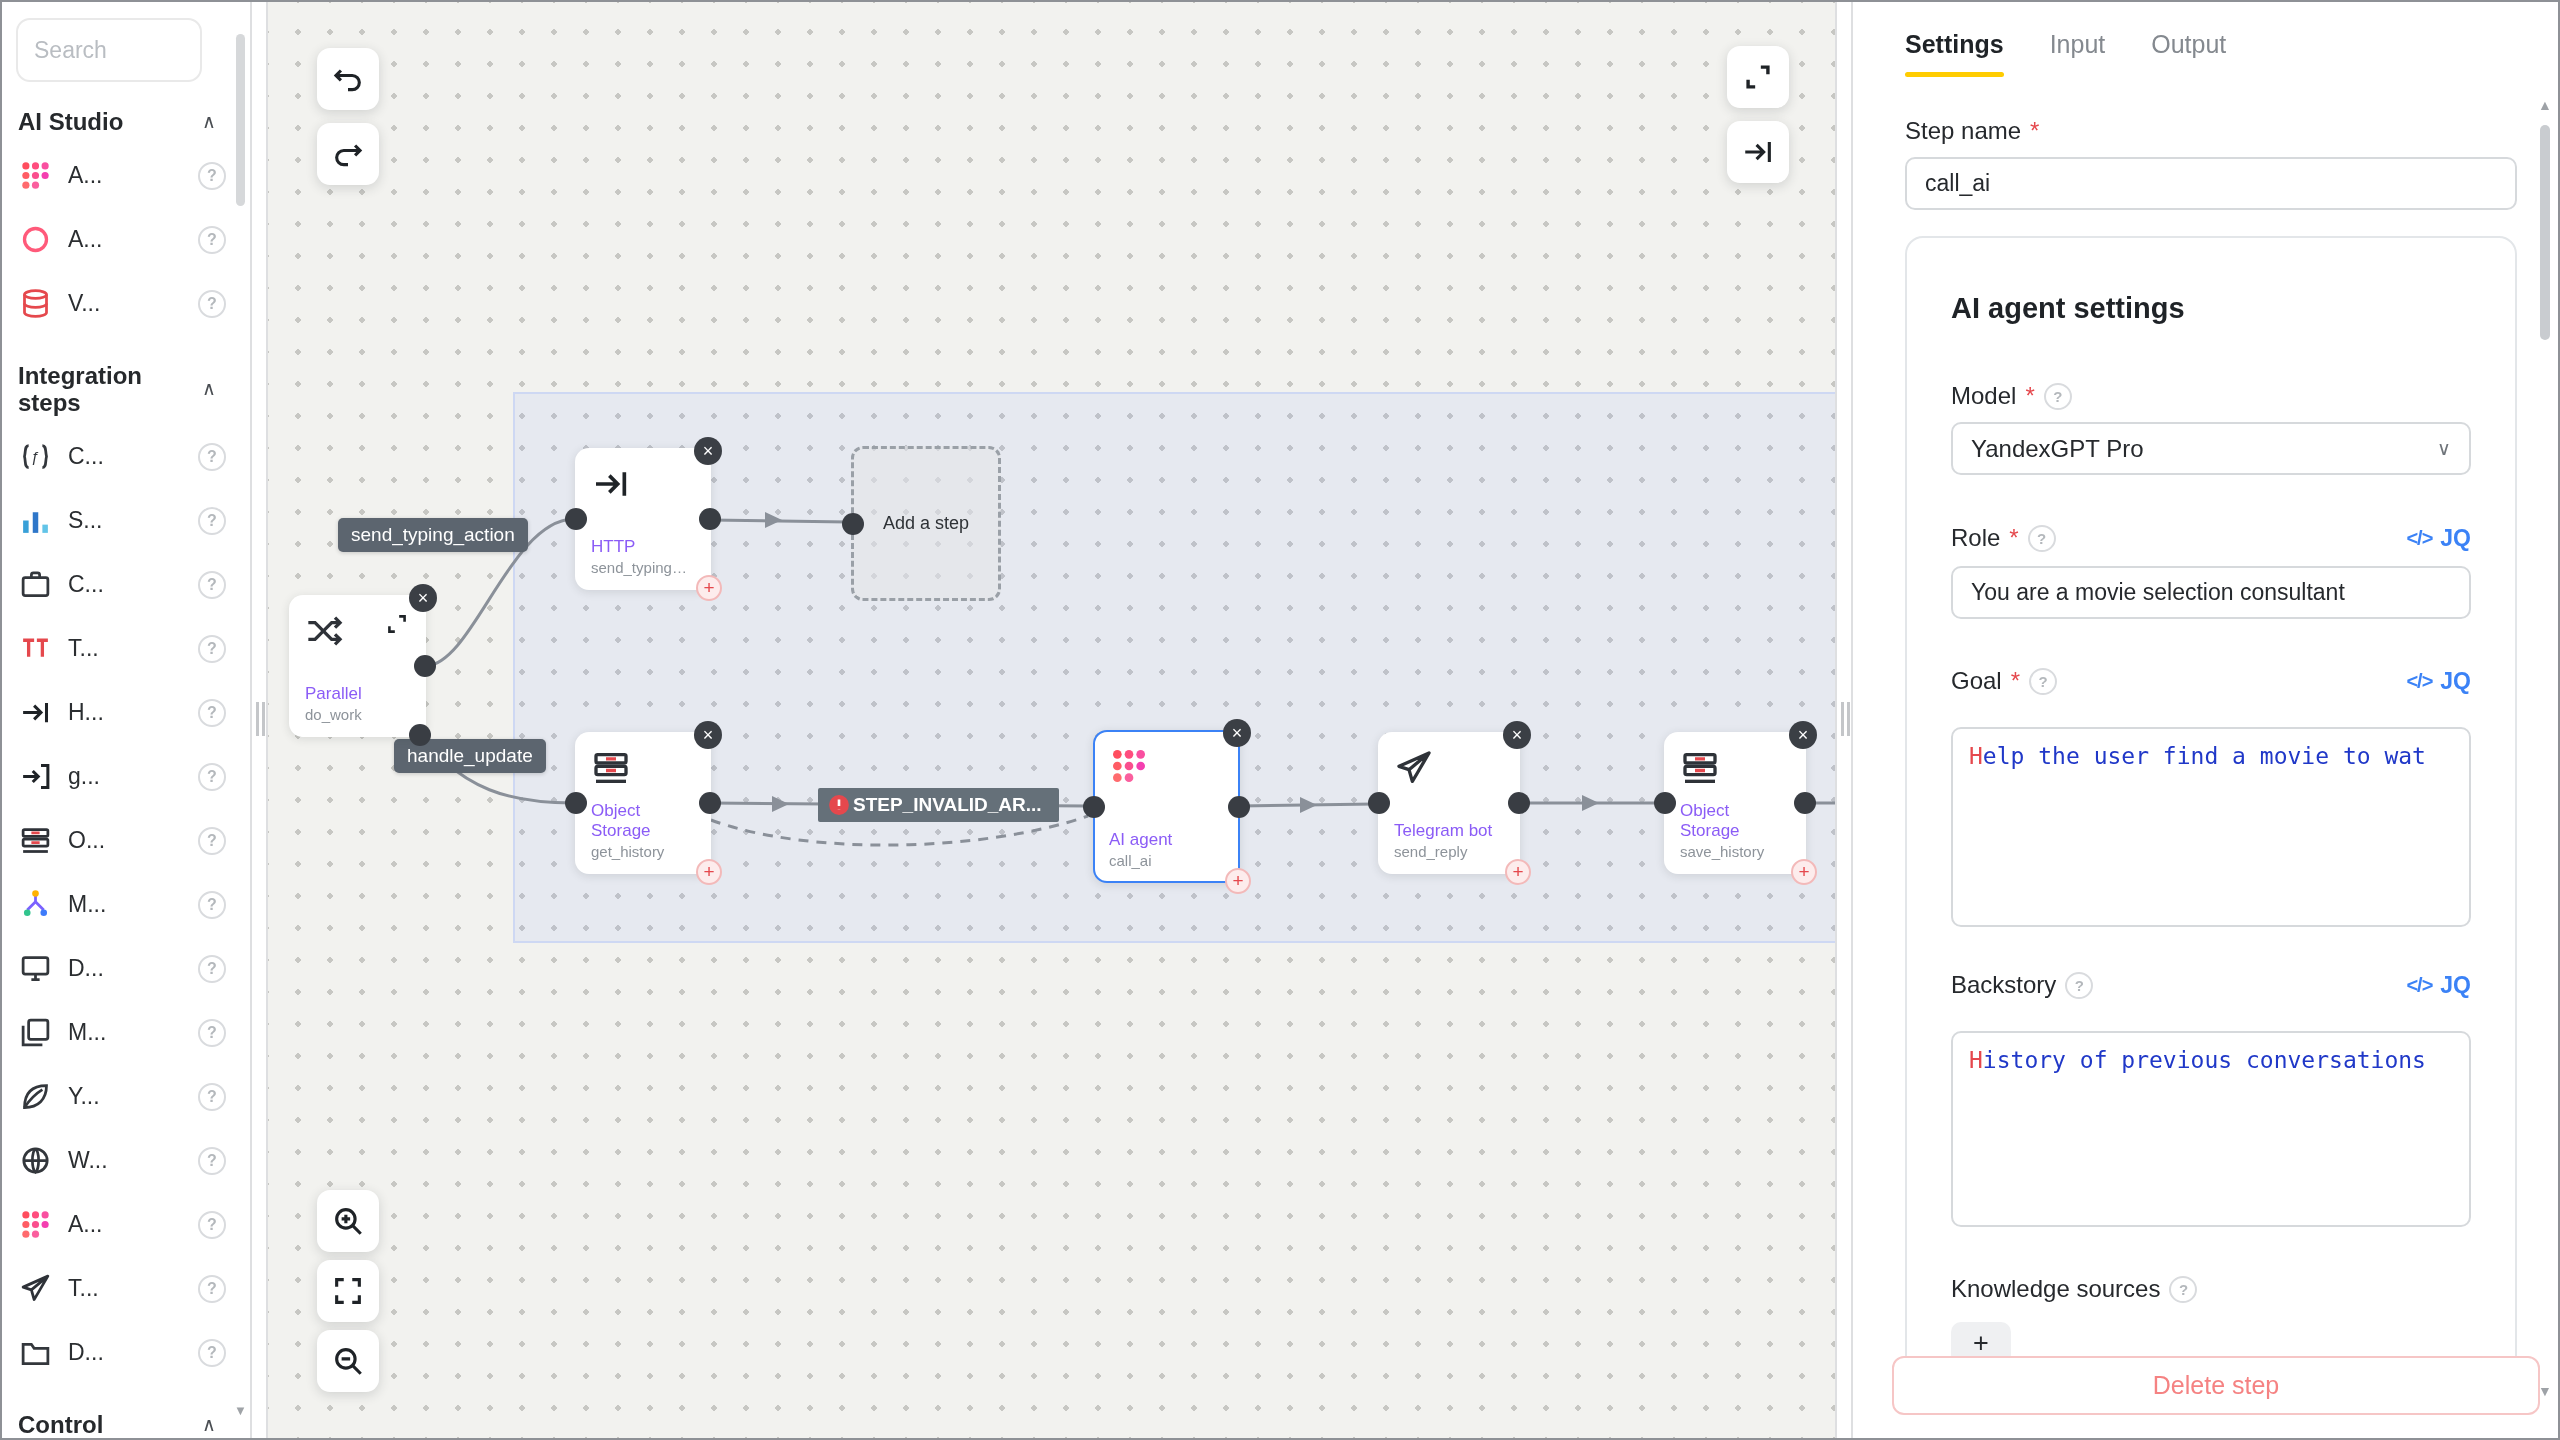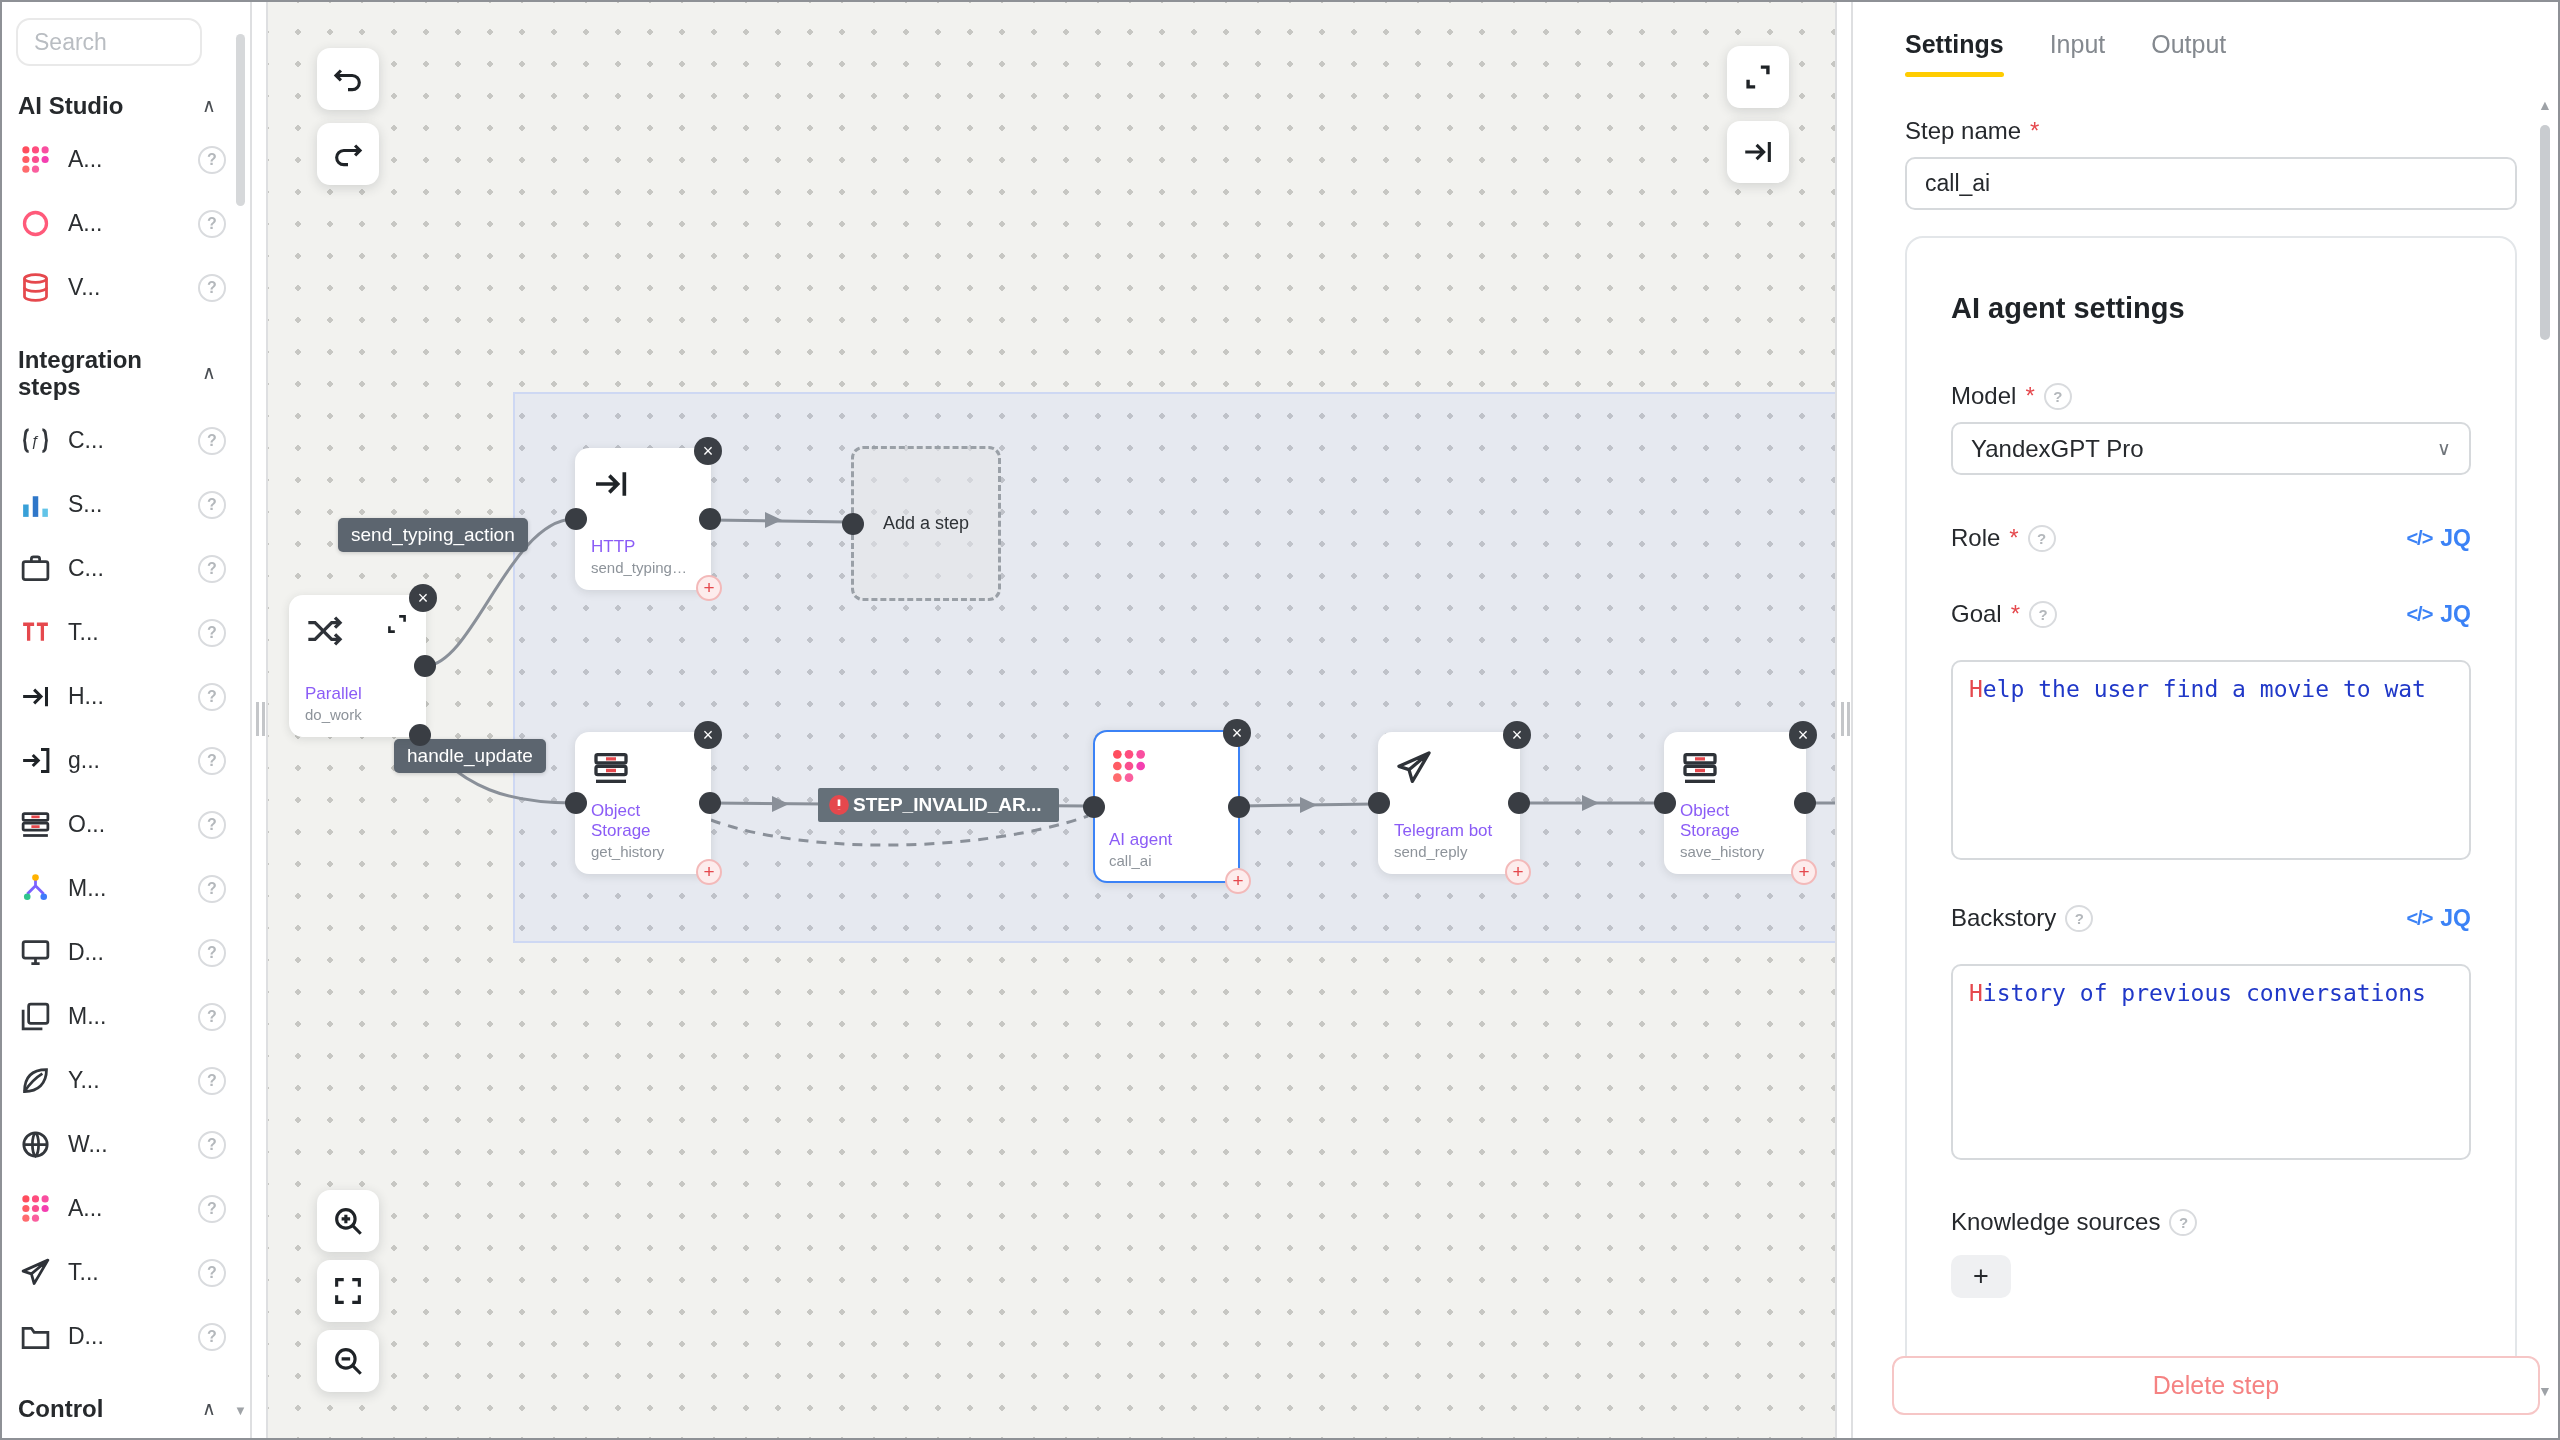--- a/index.html
+++ b/index.html
@@ -2,21 +2,21 @@
 <html><head>
 <meta charset="utf-8">
 <style>
   * { margin:0; padding:0; box-sizing:border-box; }
   html,body { width:2560px; height:1440px; }
   body { font-family:"Liberation Sans", sans-serif; background:#fff; overflow:hidden; }
   .app { width:2560px; height:1440px; border:2px solid #8e9196; display:flex; position:relative; background:#fff; }
 
   
   .sidebar { width:248px; flex:0 0 248px; position:relative; padding:16px 0 0 14px; overflow:hidden; background:#fff; }
-  .search-input { width:186px; height:48px; border:2px solid #e9e9e9; border-radius:14px; padding:12px 16px; font-size:23px; color:#333; outline:none; font-family:inherit; }
+  .search-input { width:186px; height:64px; border:2px solid #e9e9e9; border-radius:14px; padding:12px 16px; font-size:23px; color:#333; outline:none; font-family:inherit; }
   .search-input::placeholder { color:#b9bdc2; }
   .side-section-header { display:flex; align-items:center; width:198px; margin:26px 0 8px 2px; font-size:24px; font-weight:600; color:#26292c; line-height:1.15; }
   .side-section-header .chev { margin-left:auto; font-size:19px; color:#4a4e53; font-weight:400; }
   .side-item { display:flex; align-items:center; height:64px; width:210px; cursor:pointer; }
   .side-icon { width:38px; height:38px; flex:0 0 38px; margin-right:14px; display:flex; align-items:center; justify-content:center; }
   .side-icon svg { width:33px; height:33px; }
   .side-label { flex:1; font-size:23px; color:#2b2e31; white-space:nowrap; overflow:hidden; }
   .help { width:28px; height:28px; flex:0 0 28px; border-radius:50%; border:2px solid #d9dbde; color:#b4b8bc; font-size:16px; font-weight:700; display:flex; align-items:center; justify-content:center; }
   .side-scrollbar { position:absolute; right:5px; top:28px; width:9px; height:1390px; }
   .side-scroll-thumb { position:absolute; top:4px; left:0; width:9px; height:172px; background:#d6d8da; border-radius:5px; }
@@ -592,20 +592,21 @@
         <div class="field-label">
           <span>Role</span>
             <span class="req">*</span>
           <span class="help sm">?</span>
         </div>
         <div class="jq">
           <span class="glyph">&lt;/&gt;</span>
           <span>JQ</span>
         </div>
       </div>
+      <input class="text-input role-input" value="You are a movie selection consultant" style="">
 
       <div class="frow mt48">
         <div class="field-label">
           <span>Goal</span>
             <span class="req">*</span>
           <span class="help sm">?</span>
         </div>
         <div class="jq">
           <span class="glyph">&lt;/&gt;</span>
           <span>JQ</span>

